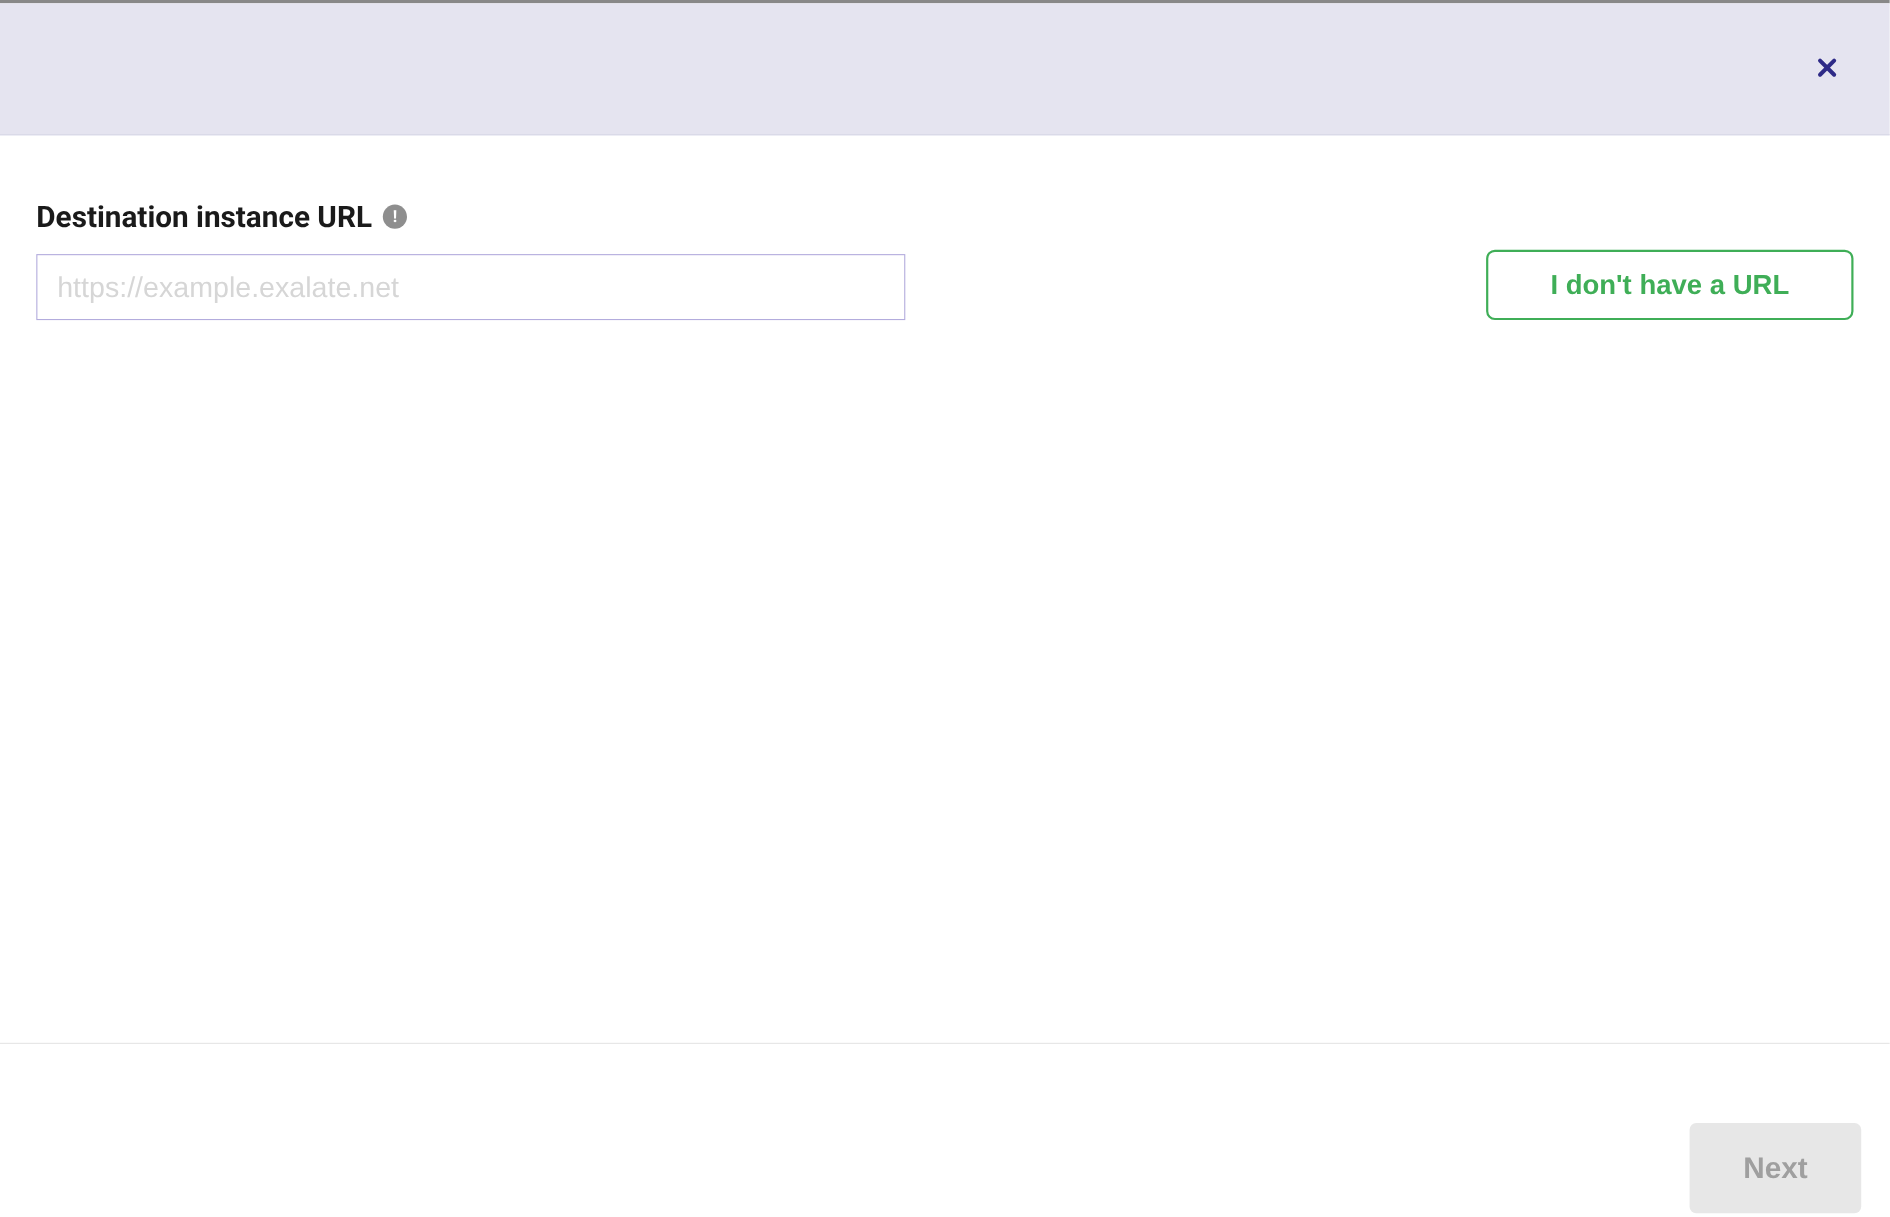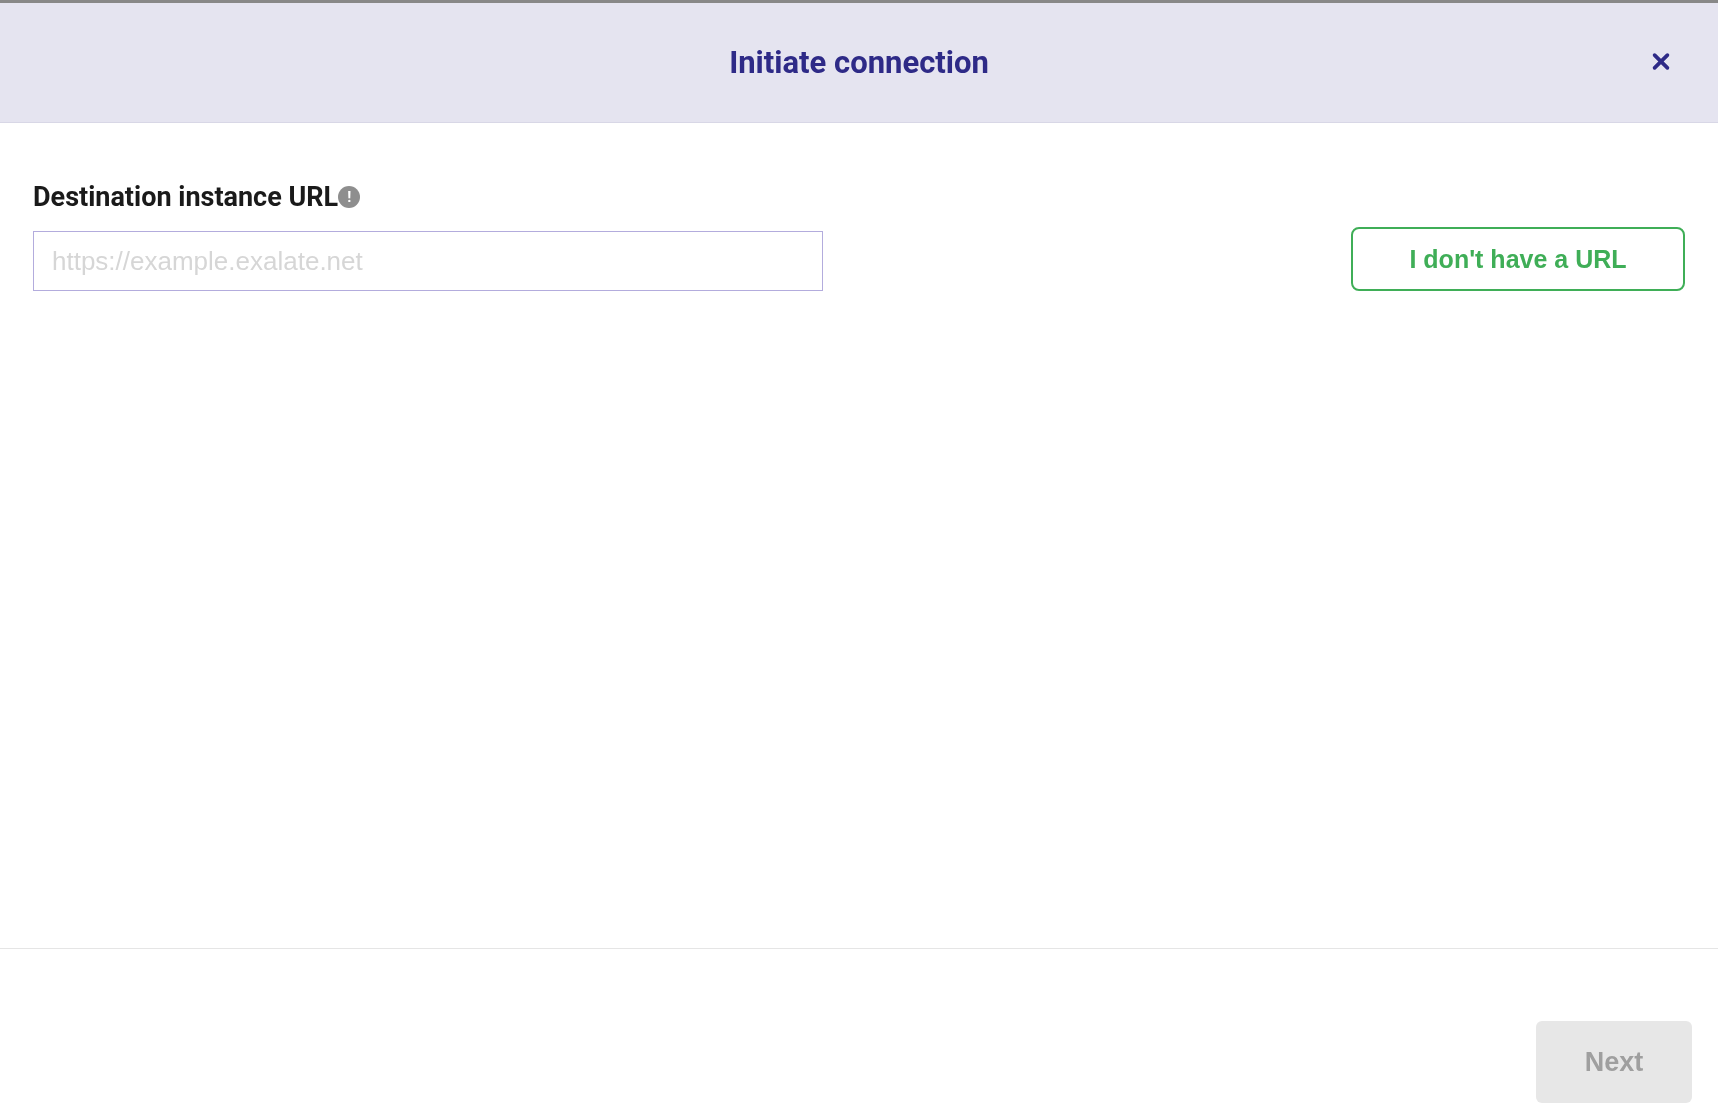--- a/index.html
+++ b/index.html
@@ -63,20 +63,21 @@
       justify-content: space-between;
       align-items: flex-start;
       gap: 40px;
     }
     .field-group {
       flex: 0 0 auto;
     }
     .field-label-row {
       display: flex;
       align-items: center;
+      gap: 10px;
       margin-bottom: 18px;
     }
     .field-label {
       font-size: 27px;
       font-weight: 700;
       color: #1a1a1a;
     }
     .info-icon {
       width: 22px;
       height: 22px;
@@ -139,21 +140,20 @@
       font-weight: 700;
       cursor: pointer;
     }
   </style>
 </head>
 <body>
 
 <div class="modal">
 
   <div class="modal-header">
-    <h1 class="modal-title">Initiate connection</h1>
     <button class="close-button">
       <span>
         <svg viewBox="0 0 24 24" fill="none" stroke="#2e2a87" stroke-width="4" stroke-linecap="round">
           <line x1="5" y1="5" x2="19" y2="19"></line>
           <line x1="19" y1="5" x2="5" y2="19"></line>
         </svg>
       </span>
     </button>
   </div>
 

